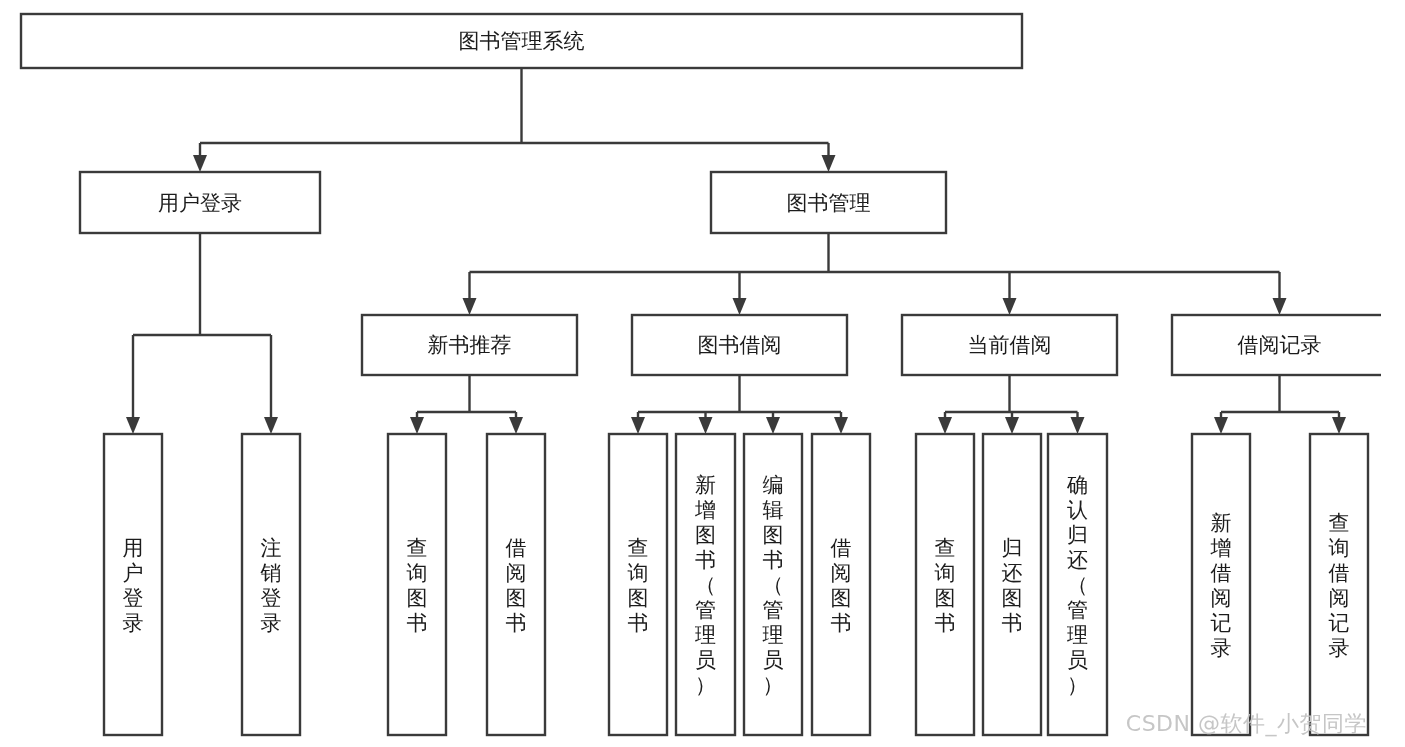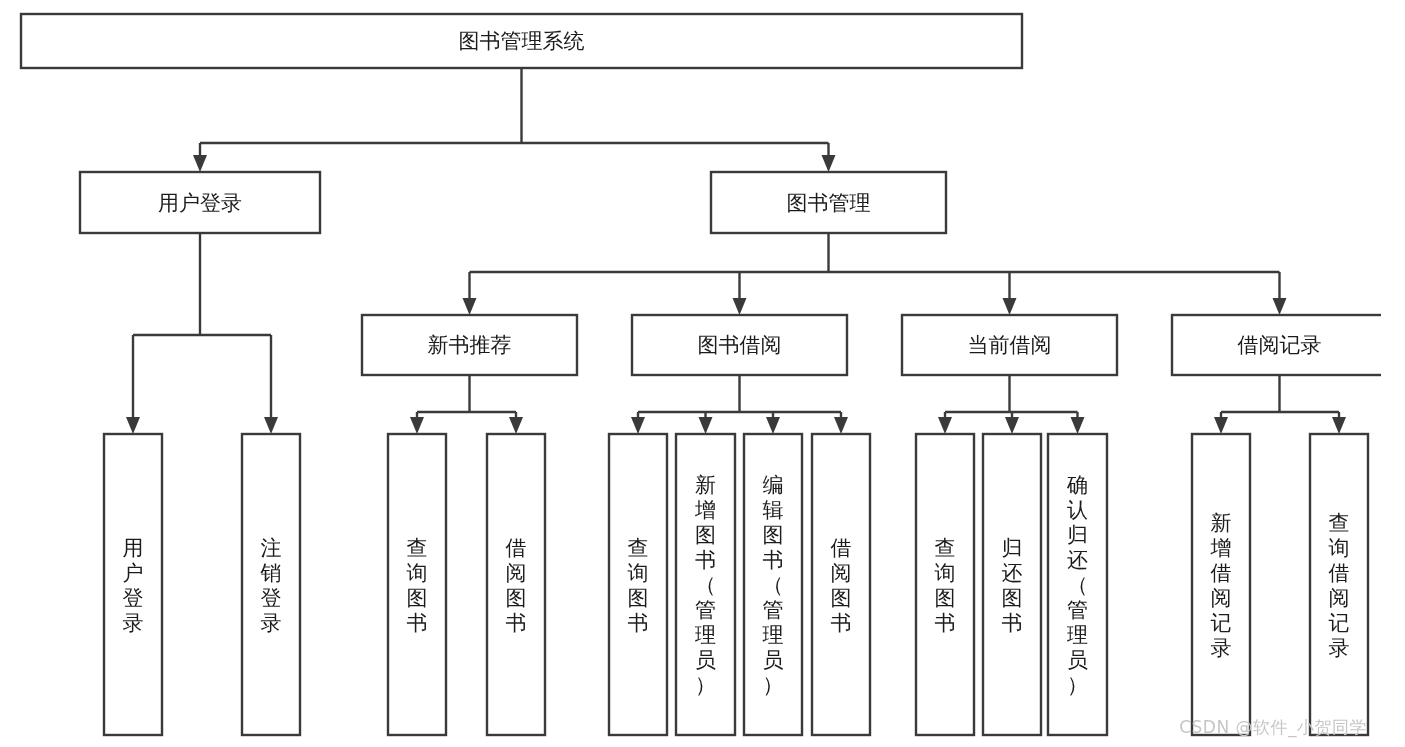--- a/index.html
+++ b/index.html
@@ -51,21 +51,21 @@
     font-family: "DejaVu Sans", "Liberation Sans", sans-serif;
     font-size: 21px;
     fill: #1c1c1c;
     text-anchor: middle;
   }
   .watermark-text {
     position: absolute;
     right: 14px;
     bottom: 8px;
     font-family: "DejaVu Sans", "Liberation Sans", sans-serif;
-    font-size: 17px;
+    font-size: 22px;
     color: #c6c6c6;
     white-space: nowrap;
     letter-spacing: 0.5px;
     user-select: none;
   }
 </style>
 </head>
 <body>
 
 <div id="diagram-root">

